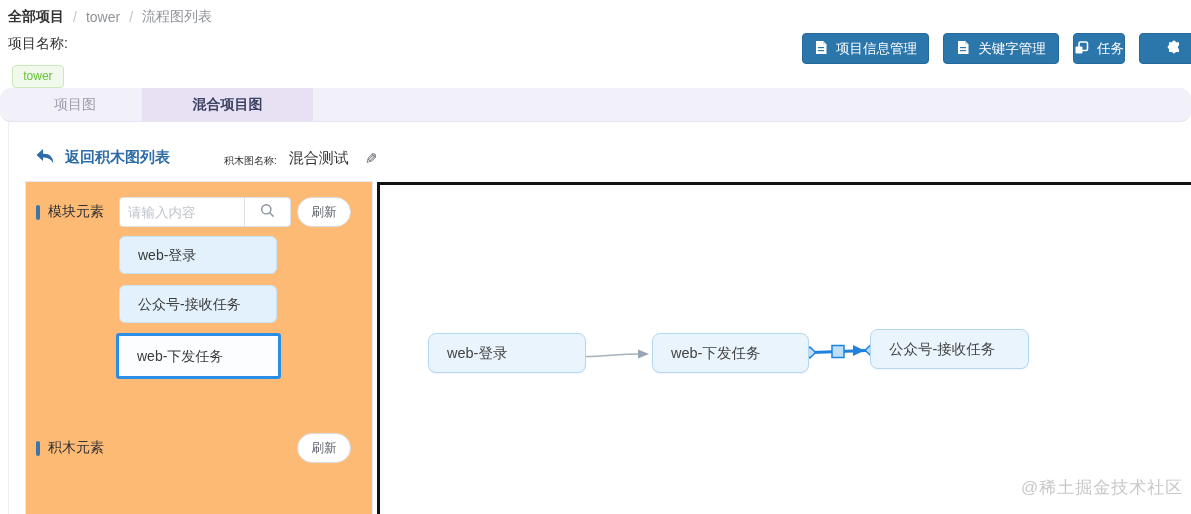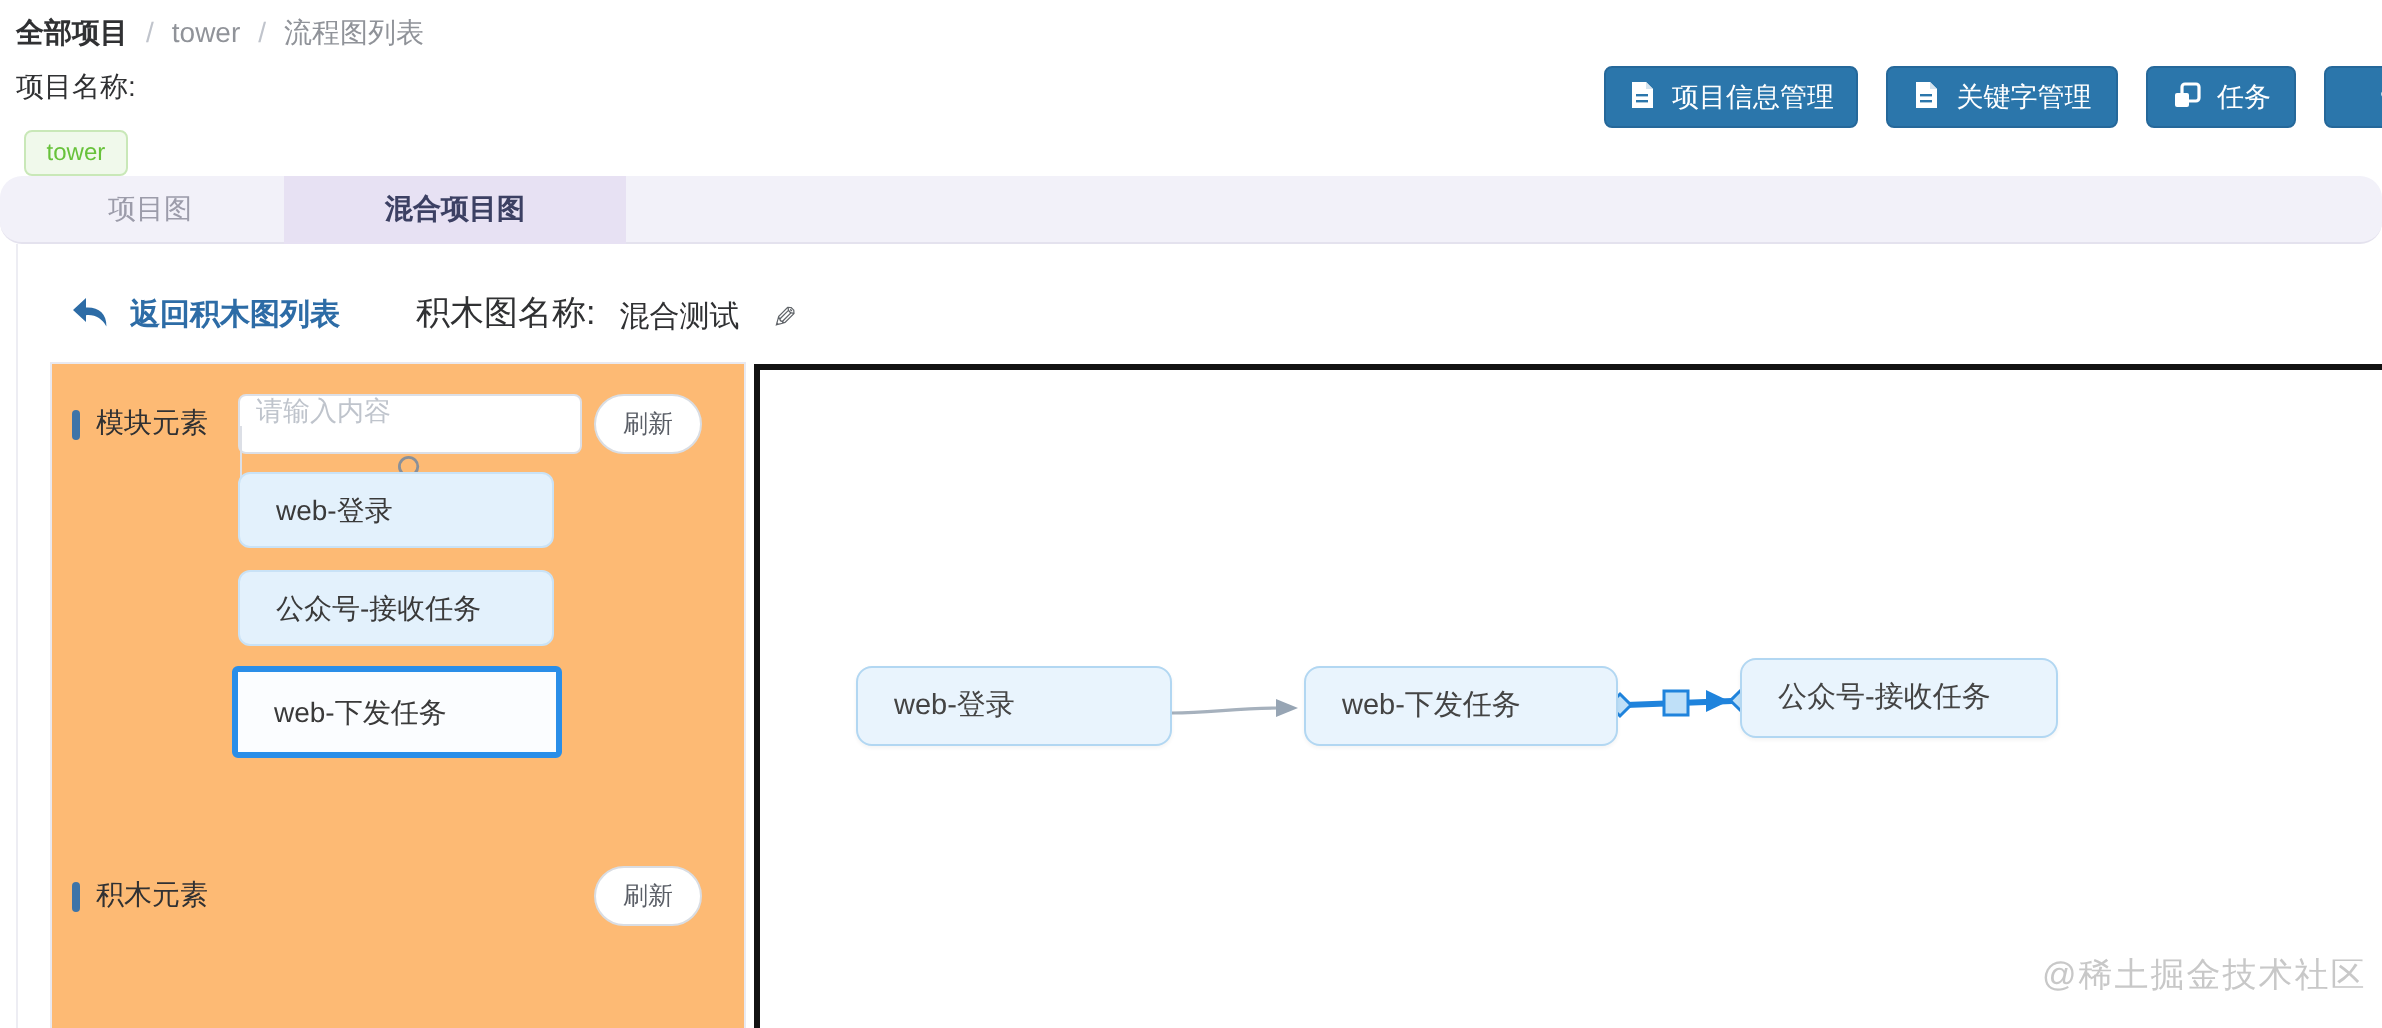--- a/index.html
+++ b/index.html
@@ -5,42 +5,42 @@
   * { margin:0; padding:0; box-sizing:border-box; }
   html,body { width:1191px; height:514px; }
   body {
     position:relative; overflow:hidden; background:#fff;
     font-family:"Liberation Sans","DejaVu Sans",sans-serif;
     color:#303133; font-size:14px;
   }
   .abs { position:absolute; }
 
   
-  .breadcrumb { left:8px; top:8px; display:flex; gap:9px; font-size:14px; }
+  .breadcrumb { left:8px; top:8px; display:flex; align-items:center; gap:9px; font-size:14px; }
   .crumb-root { font-weight:bold; color:#303133; }
   .crumb-sep { color:#c0c4cc; }
   .crumb { color:#909399; }
 
   
   .project-row { left:8px; top:35px; display:flex; align-items:center; gap:12px;flex-direction:column; }
   .project-label { color:#303133; }
   .tag-green {
     display:inline-block; padding:2px 10px; font-size:12px; line-height:17px;
     color:#67c23a; background:#f0f9eb; border:1px solid #c9e8b8; border-radius:4px;
   }
 
   
   .toolbar { left:802px; top:33px; display:flex; gap:14px; }
   .btn-primary {
     height:31px; display:flex; align-items:center; justify-content:center; gap:8px;
     background:#2b76ab; color:#fff; border:1px solid #25689a; border-radius:4px;
     font-size:13.5px; cursor:pointer; white-space:nowrap;
   }
   .btn-primary svg { flex:0 0 auto; }
-  .w1{width:116px;} .w2{width:127px;} .w3{width:75px;} .w4{width:80px;}
+  .w1{width:116px;} .w2{width:127px;} .w3{width:52px;} .w4{width:80px;}
 
   
   .tabbar {
     left:0; top:88px; width:1191px; height:34px;
     background:#f2f1f9; border-bottom:1px solid #e4e2ee; display:flex;border-radius:11px;
   }
   .tabbar { padding-left:8px; }
   .tab {
     height:34px; display:flex; align-items:center; justify-content:center;
     font-size:14px; color:#9c9caa; cursor:pointer;
@@ -48,21 +48,21 @@
   .tab-1 { width:134px; }
   .tab-2 { width:171px; }
   .tab.active { background:#e7e1f3; color:#3c4063; font-weight:bold; }
 
   .panel-left-border { left:8px; top:122px; width:1px; height:392px; background:#ededf3; }
 
   
   .subheader { left:35px; top:144px; height:24px; display:flex; align-items:flex-end; }
   .back-link { display:flex; align-items:center; gap:10px; cursor:pointer; }
   .back-link .back-text { color:#2d6ca6; font-weight:bold; font-size:15px; }
-  .diagram-name-label { margin-left:38px; color:#303133; font-size:17px; }
+  .diagram-name-label { margin-left:54px; color:#303133; font-size:10px; }
   .diagram-name-value { margin-left:12px; color:#303133; font-size:15px; }
   .edit-icon {
     margin-left:16px; font-size:15px; color:#5f6368; cursor:pointer;
     display:inline-block; transform:scaleX(-1);
   }
 
   
   .sidebar {
     left:25px; top:181px; width:348px; height:333px;
     background:#fdba74; border:1px solid #e9e9f0; border-bottom:none;
@@ -74,21 +74,21 @@
   }
   .section-title { position:absolute; left:22px; top:6px; font-size:14px; color:#303133; font-weight:500; }
   .pill-btn {
     position:absolute; left:271px; top:0; width:54px; height:30px;
     border:1px solid #d9dde3; border-radius:15px; background:#fff;
     font-size:12.5px; color:#5a5e66; display:flex; align-items:center; justify-content:center;
     cursor:pointer;
   }
   .search-box {
     position:absolute; left:93px; top:0; width:172px; height:30px;
-    border:1px solid #dcdfe6; border-radius:4px; background:#fff; display:flex;flex-direction:column;
+    border:1px solid #dcdfe6; border-radius:4px; background:#fff; display:flex;
   }
   .search-input {
     flex:1 1 auto; min-width:0; border:none; outline:none; padding:0 8px;
     font-size:13.5px; color:#333; font-family:inherit; background:transparent;
   }
   .search-input::placeholder { color:#bfc4cc; }
   .search-append {
     flex:0 0 46px; border-left:1px solid #dcdfe6;
     display:flex; align-items:center; justify-content:center; cursor:pointer;
   }

